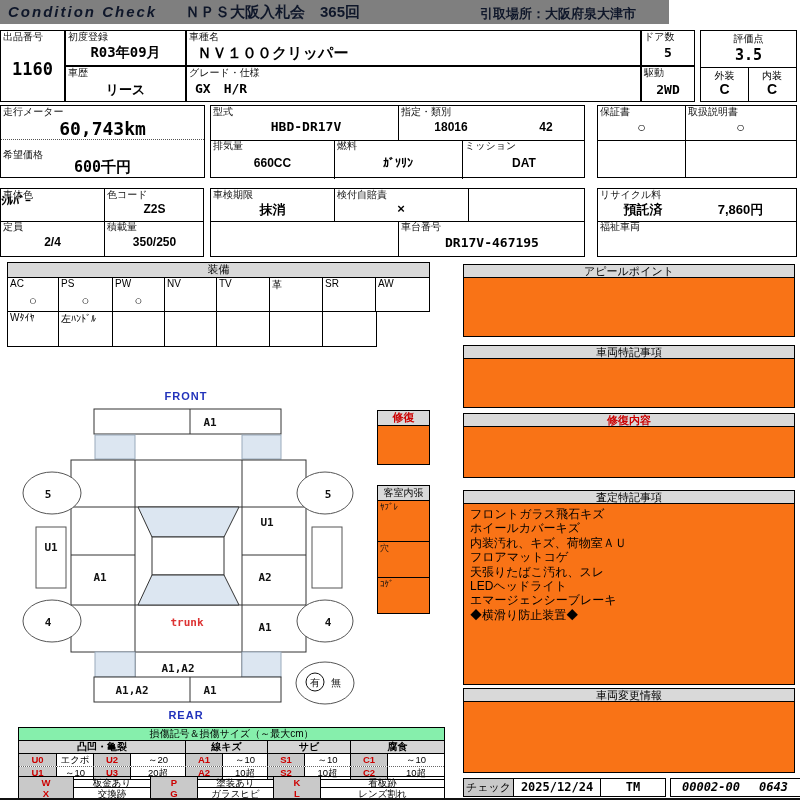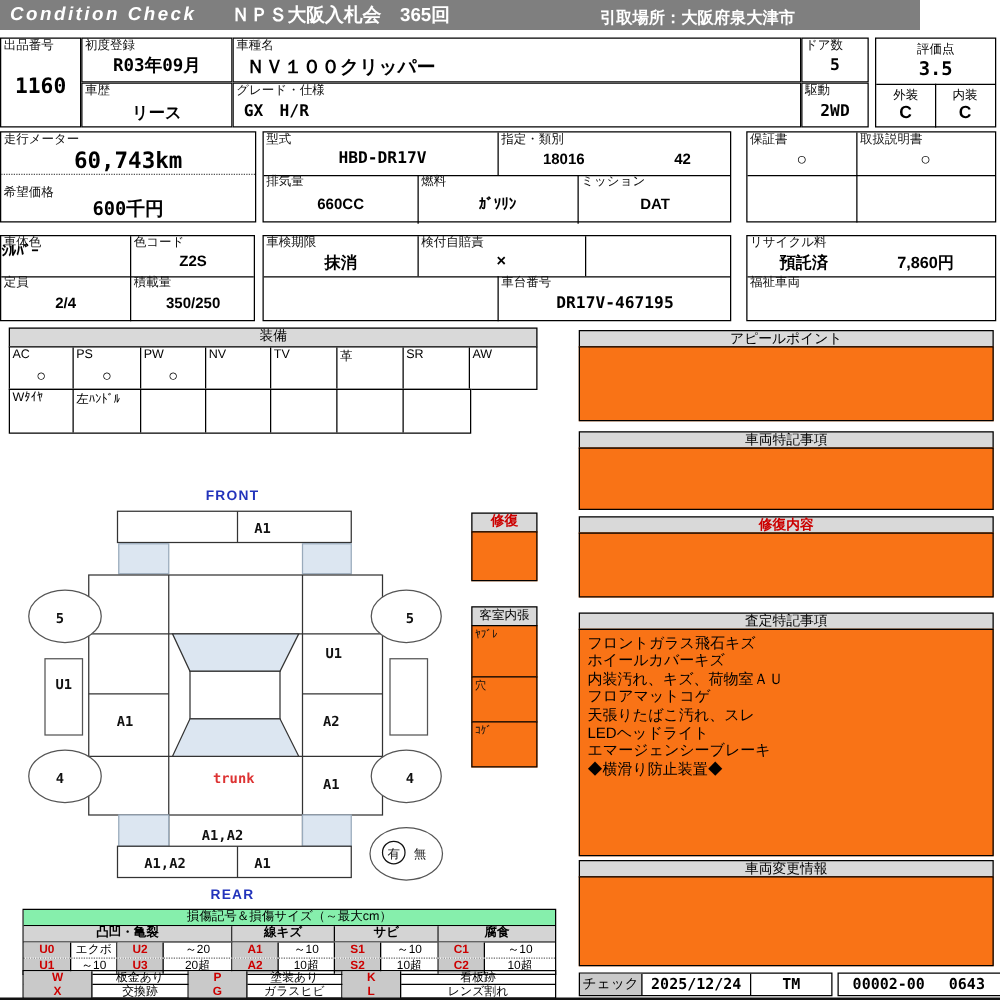--- a/index.html
+++ b/index.html
@@ -10,21 +10,21 @@
   .lbl{position:absolute;top:0;left:2px;font-size:10px;line-height:12px;white-space:nowrap;color:#111;}
   .val{position:absolute;left:0;right:0;text-align:center;font-weight:bold;white-space:nowrap;
        font-family:"DejaVu Sans Mono","Liberation Sans",monospace;}
   .vline{position:absolute;width:1px;background:#000;}
   .hline{position:absolute;height:1px;background:#000;}
   .dot{position:absolute;height:0;border-top:1px dotted #555;}
   .sec{position:absolute;box-sizing:border-box;background:#d9d9d9;border:1px solid #000;
        text-align:center;font-size:11px;line-height:13px;}
   .panelbody{position:absolute;box-sizing:border-box;border:1px solid #000;background:#f97316;}
   .red{color:#c00;}
-  .hdr{position:absolute;top:0;left:0;width:736px;height:24px;background:#7f7f7f;color:#ffffff;}
+  .hdr{position:absolute;top:0;left:0;width:669px;height:24px;background:#7f7f7f;color:#0f172a;}
   .noteline{font-size:12px;line-height:14.4px;white-space:nowrap;}
   
   .grid{display:grid;box-sizing:border-box;border:1px solid #000;background:#fff;position:absolute;}
   .gcell{position:relative;border-right:1px solid #000;box-sizing:border-box;}
   .gcell:last-child{border-right:none;}
   .eq-lbl{position:absolute;top:0;left:2px;font-size:10px;}
   .eq-val{position:absolute;bottom:3px;left:0;width:100%;text-align:center;font-size:13px;}
   .cd{background:#c9c9c9;color:#c00;font-weight:bold;text-align:center;font-size:9.5px;line-height:11px;}
   .vl{text-align:center;font-size:9.5px;line-height:11px;}
   .lg-title{border-bottom:1px solid #000;text-align:center;font-size:10px;height:12px;line-height:12px;background:#86efac;}
@@ -290,21 +290,21 @@
   </div>
 
   <div class="sec" style="left:463px;top:688px;width:332px;height:14px;">車両変更情報</div>
   <div class="panelbody" style="left:463px;top:701px;width:332px;height:72px;"></div>
 
   <div class="cell" style="left:463px;top:778px;width:203px;height:19px;">
     <div class="abs" style="left:0;top:0;width:50px;height:17px;background:#c9c9c9;border-right:1px solid #000;text-align:center;font-size:11px;line-height:17px;">チェック</div>
     <div class="abs" style="left:50px;top:0;width:87px;height:17px;border-right:1px solid #000;text-align:center;font-size:12px;line-height:17px;font-weight:bold;font-family:'DejaVu Sans Mono',monospace;">2025/12/24</div>
     <div class="abs" style="left:137px;top:0;width:64px;height:17px;text-align:center;font-size:12px;line-height:17px;font-weight:bold;font-family:'DejaVu Sans Mono',monospace;">TM</div>
   </div>
-  <div class="cell" style="left:670px;top:778px;width:131px;height:19px;">
+  <div class="cell" style="left:670px;top:778px;width:131px;height:19px;font-style:italic;">
     <div class="abs" style="left:0;top:0;width:80px;height:17px;text-align:center;font-size:12px;line-height:17px;font-weight:bold;font-family:'DejaVu Sans Mono',monospace;">00002-00</div>
     <div class="abs" style="left:80px;top:0;width:45px;height:17px;text-align:center;font-size:12px;line-height:17px;font-weight:bold;font-family:'DejaVu Sans Mono',monospace;">0643</div>
   </div>
 
   <div class="abs" style="left:18px;top:727px;width:425px;border:1px solid #000;box-sizing:content-box;">
     <div class="lg-title">損傷記号＆損傷サイズ（～最大cm）</div>
     <div style="display:grid;grid-template-columns:167px 82px 83px auto;border-bottom:1px solid #000;">
       <div class="gcell lg-grp">凸凹・亀裂</div>
       <div class="gcell lg-grp">線キズ</div>
       <div class="gcell lg-grp">サビ</div>

